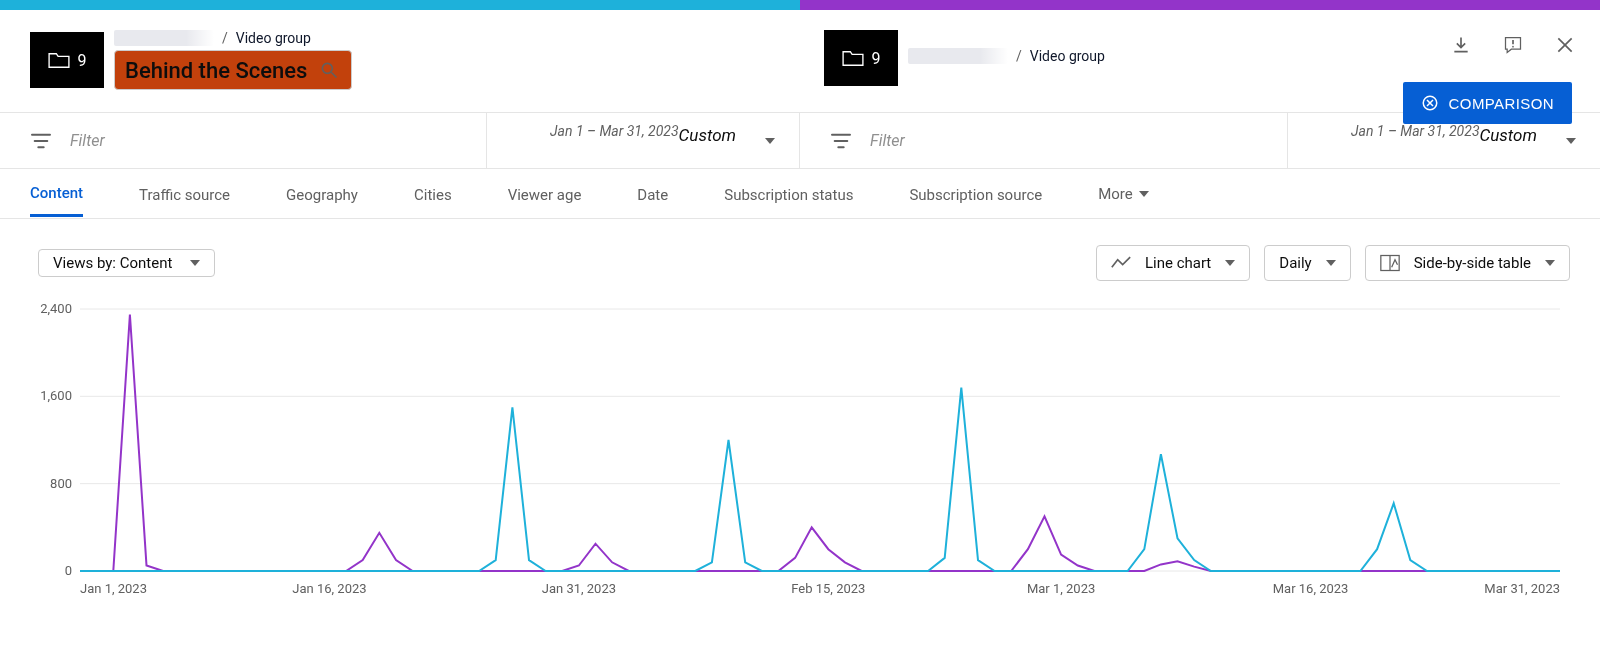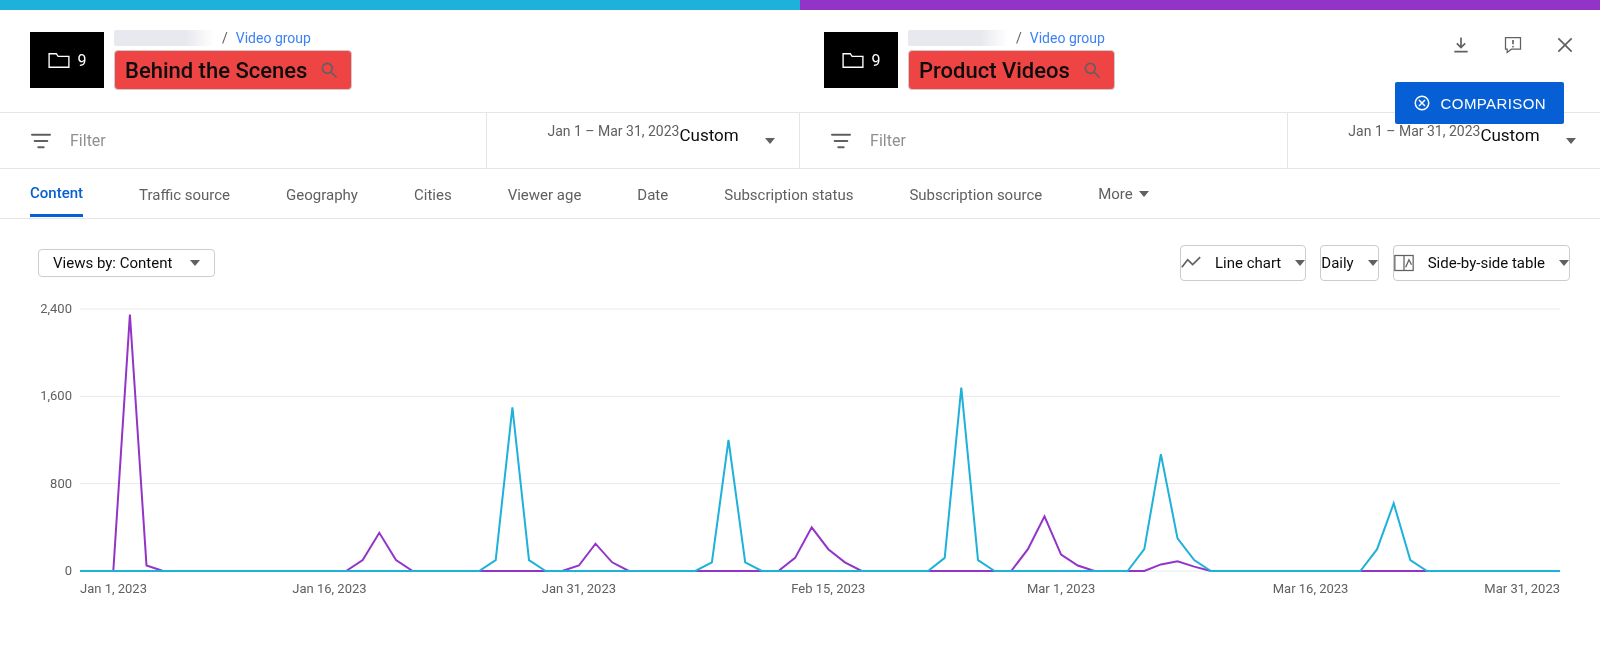--- a/index.html
+++ b/index.html
@@ -15,56 +15,56 @@
   .header-row { display:flex; width:100%; align-items:flex-start; padding-top:20px; position:relative; }
   .header-half { width:794px; display:flex; align-items:center; padding-left:30px; }
   .folder-box { width:74px; height:56px; background:#000; color:#fff; display:flex; align-items:center; justify-content:center; gap:8px; }
   .folder-box svg { width:22px; height:18px; }
   .folder-count { font-size:16px; font-weight:400; }
   .group-stack { margin-left:10px; }
   .breadcrumb-row { display:flex; align-items:center; gap:8px; font-size:14px; color:#606060; margin-bottom:4px; }
   .crumb-block { width:100px; height:16px; background:#e8e9ee; border-radius:2px; position:relative; }
   .crumb-block::after{ content:""; position:absolute; right:0; top:0; bottom:0; width:28px; background:linear-gradient(90deg, rgba(255,255,255,0), #fff); }
   .crumb-sep { color:#606060; }
-  .crumb-label { color:#3b82f6; }
-  .title-search { display:flex; align-items:center; border:1px solid #ccc; border-radius:4px; padding:4px 12px 4px 10px; height:40px; background:#ef4444; }
+  .crumb-label { color:#0f172a; }
+  .title-search { display:flex; align-items:center; border:1px solid #ccc; border-radius:4px; padding:4px 12px 4px 10px; height:40px; background:#c2410c; }
   .title-text { font-size:22px; font-weight:500; color:#0d0d0d; }
   .search-icon { width:20px; height:20px; margin-left:12px; color:#606060; }
 
   .header-actions { position:absolute; right:24px; top:24px; display:flex; gap:30px; align-items:center; color:#606060; }
   .icon-btn { width:22px; height:22px; display:flex; align-items:center; justify-content:center; cursor:pointer; }
 
   .comparison-btn { background:#065fd4; color:#fff; border:none; border-radius:2px; padding:12px 18px; font-size:15px; font-weight:500; letter-spacing:0.4px; display:flex; align-items:center; gap:10px; cursor:pointer; }
   .comparison-btn svg { width:18px; height:18px; }
 
   .divider-h { border-bottom:1px solid #e5e5e5; margin-top:22px; }
 
   
   .row2 { display:flex; width:100%; border-bottom:1px solid #e5e5e5; }
-  .row2-left, .row2-right { width:915px; display:flex; align-items:stretch; }
+  .row2-left, .row2-right { width:915px; display:flex; align-items:stretch;font-style:italic; }
   .row2-left { border-right:1px solid #e5e5e5; }
   .filter-cell { flex:1; display:flex; align-items:center; padding:18px 18px 18px 30px; gap:18px; border-right:1px solid #e5e5e5; }
   .filter-icon { color:#606060; }
   .filter-label { color:#909090; font-size:16px; }
   .date-cell { width:312px; display:flex; flex-direction:row; justify-content:center; padding:10px 20px; position:relative; cursor:pointer; }
   .date-range { font-size:14px; color:#606060; }
   .date-custom { font-size:17px; color:#0d0d0d; margin-top:2px; }
   .date-caret { position:absolute; right:24px; top:50%; transform:translateY(-50%); color:#606060; }
 
   
   .tabs-row { display:flex; align-items:center; gap:56px; padding:0 30px; border-bottom:1px solid #e5e5e5; height:50px; font-size:15px; color:#606060; }
   .tab { padding:14px 0 12px 0; cursor:pointer; }
   .tab.active { color:#065fd4; font-weight:500; border-bottom:3px solid #065fd4; }
   .more-tab { display:flex; align-items:center; gap:6px; cursor:pointer; }
 
   
   .controls-row { display:flex; align-items:center; justify-content:space-between; padding:26px 30px 10px 38px; }
   .views-by { border:1px solid #ccc; border-radius:4px; padding:4px 14px; display:flex; align-items:center; gap:18px; font-size:15px; cursor:pointer; }
   .right-controls { display:flex; gap:14px; }
-  .ctrl { border:1px solid #ccc; border-radius:4px; padding:8px 0; display:flex; align-items:center; gap:14px; font-size:15px; cursor:pointer; }
+  .ctrl { border:1px solid #ccc; border-radius:4px; padding:8px 14px; display:flex; align-items:center; gap:14px; font-size:15px; cursor:pointer; }
   .caret { width:0; height:0; border-left:5px solid transparent; border-right:5px solid transparent; border-top:6px solid #606060; }
 
   
   .chart-wrap { padding:10px 30px 8px 30px; }
   svg.chart { width:100%; height:300px; display:block; }
   .ytick text { font-size:13px; fill:#606060; }
   .xtick text { font-size:13px; fill:#606060; }
   .grid line { stroke:#e8e8e8; stroke-width:1; }
   .series-a { fill:none; stroke:#9334c9; stroke-width:2; }
   .series-b { fill:none; stroke:#1eb1da; stroke-width:2; }
@@ -107,27 +107,20 @@
           <path d="M1 3 h8 l2 3 h12 v12 h-22 z" fill="none" stroke="#fff" stroke-width="1.5"></path>
         </svg>
       <span class="folder-count">9</span>
     </div>
     <div class="group-stack">
       <div class="breadcrumb-row">
         <span class="crumb-block"></span>
         <span class="crumb-sep">/</span>
         <span class="crumb-label">Video group</span>
       </div>
-      <div class="title-search">
-        <span class="title-text">Product Videos</span>
-        <svg class="search-icon" viewBox="0 0 24 24">
-            <circle cx="10" cy="10" r="6" fill="none" stroke="currentColor" stroke-width="2"></circle>
-            <line x1="15" y1="15" x2="21" y2="21" stroke="currentColor" stroke-width="2"></line>
-          </svg>
-      </div>
     </div>
   </div>
 
   <div class="header-actions">
     <div class="icon-btn">
       <svg viewBox="0 0 24 24" width="20" height="20">
           <path d="M12 3 v12 M7 10 l5 5 l5 -5 M4 20 h16" fill="none" stroke="#606060" stroke-width="2"></path>
         </svg>
     </div>
     <div class="icon-btn">
@@ -137,21 +130,21 @@
           <circle cx="12" cy="14" r="1" fill="#606060"></circle>
         </svg>
     </div>
     <div class="icon-btn">
       <svg viewBox="0 0 24 24" width="20" height="20">
           <path d="M4 4 L20 20 M20 4 L4 20" stroke="#606060" stroke-width="2"></path>
         </svg>
     </div>
   </div>
 
-  <div style="position:absolute; right:36px; top:72px;">
+  <div style="position:absolute; right:28px; top:72px;">
     <button class="comparison-btn">
       <svg viewBox="0 0 24 24">
           <circle cx="12" cy="12" r="9" fill="none" stroke="#fff" stroke-width="2"></circle>
           <path d="M8 8 L16 16 M16 8 L8 16" stroke="#fff" stroke-width="2"></path>
         </svg>
       <span>COMPARISON</span>
     </button>
   </div>
 </div>
 

